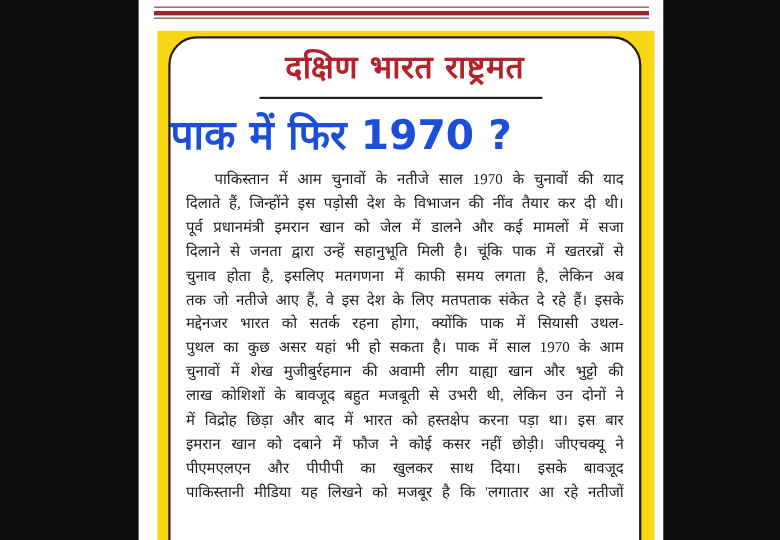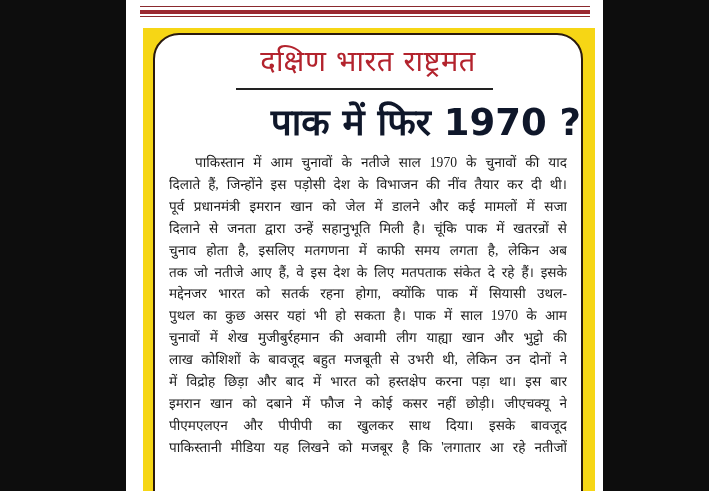--- a/index.html
+++ b/index.html
@@ -33,33 +33,33 @@
     position: absolute; left: 10px; top: 5px; width: 430px; height: 480px;
     background: #ffffff;
     border: 2px solid #2a1a0e;
     border-radius: 26px 26px 0 0;
     box-sizing: border-box;
   }
   .masthead {
     position: absolute; left: 0; top: 8px; width: 100%;
     text-align: center;
     color: #b3232d;
-    font-weight: normal;
+    font-weight: bold;
     font-size: 29px;
     letter-spacing: 0.5px;
     line-height: 36px;
   }
   .divider {
     position: absolute; left: 81px; top: 53px; width: 257px; height: 2px;
     background: #222;
   }
   .headline {
     position: absolute; left: 0; top: 66px; width: 100%;
-    text-align: right;
-    color: #0f172a;
+    text-align: left;
+    color: #1d4ed8;
     font-weight: bold;
     font-size: 37px;
     line-height: 44px;
   }
   .body-text {
     position: absolute; left: 14px; top: 117px; width: 398px;
     color: #1b1b1b;
     font-family: Liberation Serif, serif;
     font-size: 13.6px;
     line-height: 21.9px;

